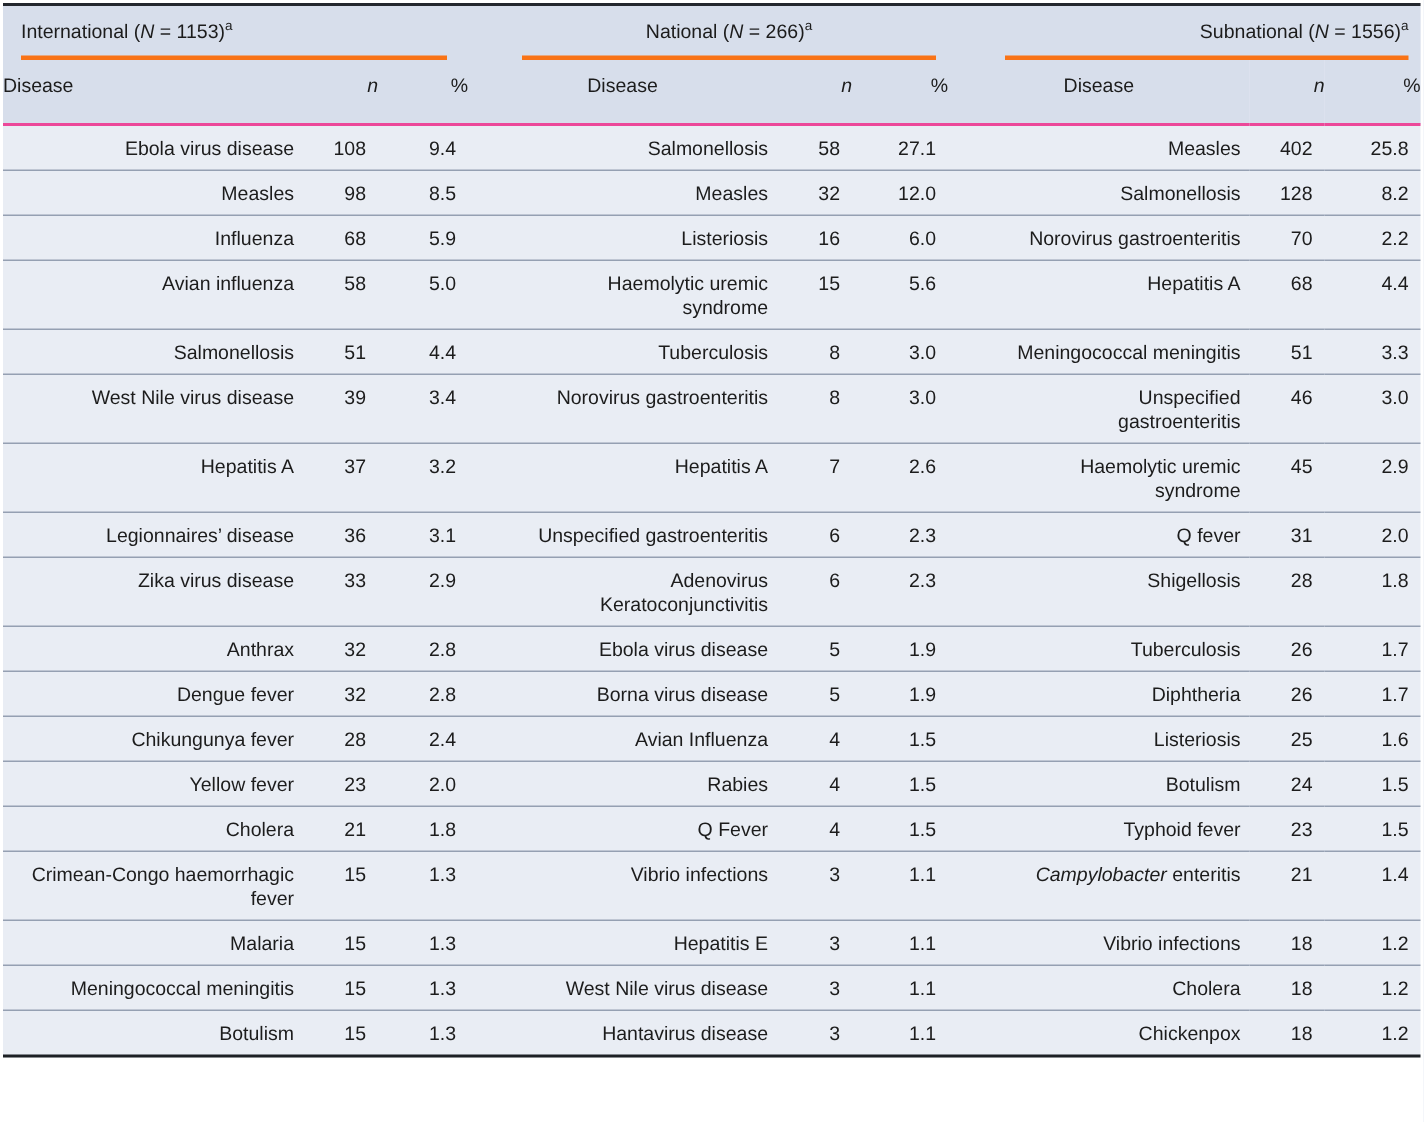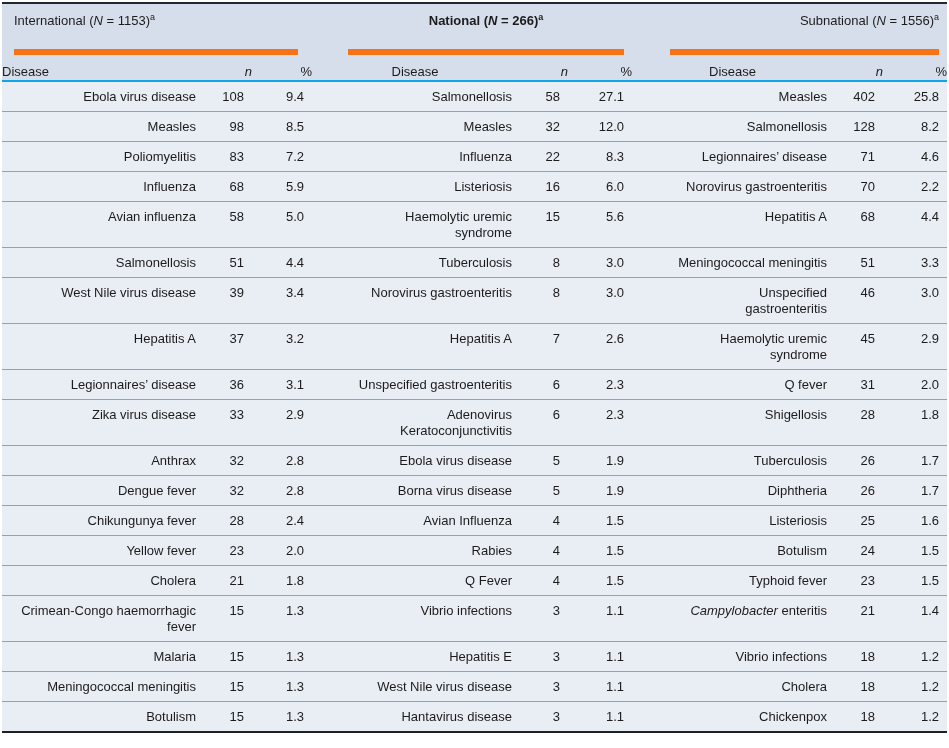--- a/index.html
+++ b/index.html
@@ -10,25 +10,25 @@
   }
   .tablewrap{
     width:945px;margin:2px 2px 0 2px;
     border-top:2px solid #23272e;
     border-bottom:2px solid #1d2025;
     background:#e9edf4;
   }
   table{border-collapse:collapse;table-layout:fixed;width:945px;font-size:13px;line-height:16px;}
   thead th{background:#d7deeb;font-weight:normal;text-align:left;vertical-align:bottom;padding:0;}
   tr.group-header-row th{padding-top:9px;}
-  .gtitle{border-bottom:6px solid #f97316;padding-bottom:20px;}
+  .gtitle{border-bottom:3px solid #f97316;padding-bottom:8px;}
   .gtitle.t1{margin:0 14px 0 12px;text-align:left;}
-  .gtitle.t2{margin:0 8px 0 36px;text-align:center;font-weight:bold;}
+  .gtitle.t2{margin:0 8px 0 36px;text-align:center;}
   .gtitle.t3{margin:0 8px 0 38px;text-align:right;}
-  tr.column-header-row th{padding:9px 0 0 0;border-bottom:2px solid #0ea5e9;margin-left:12px;}
+  tr.column-header-row th{padding:9px 0 17px 0;border-bottom:2px solid #ec4899;margin-left:12px;}
   th.h-disease-1{padding-left:12px;text-align:left;}
   th.h-disease-2,th.h-disease-3{padding-left:36px;text-align:center;}
   th.h-n,th.h-pct{text-align:right;padding-right:8px;}
   tbody td{
     vertical-align:top;padding:7px 0 6px 0;
     border-top:1px solid #95a0b2;
     white-space:pre-line;
   }
   tbody tr:first-child td{border-top:none;}
   td.c-disease{text-align:right;}
@@ -95,31 +95,20 @@
           <td class="c-n g1">98</td>
           <td class="c-pct g1">8.5</td>
           <td class="c-disease g2">Measles</td>
           <td class="c-n g2">32</td>
           <td class="c-pct g2">12.0</td>
           <td class="c-disease g3">Salmonellosis</td>
           <td class="c-n g3">128</td>
           <td class="c-pct g3">8.2</td>
         </tr>
         <tr>
-          <td class="c-disease g1">Poliomyelitis</td>
-          <td class="c-n g1">83</td>
-          <td class="c-pct g1">7.2</td>
-          <td class="c-disease g2">Influenza</td>
-          <td class="c-n g2">22</td>
-          <td class="c-pct g2">8.3</td>
-          <td class="c-disease g3">Legionnaires’ disease</td>
-          <td class="c-n g3">71</td>
-          <td class="c-pct g3">4.6</td>
-        </tr>
-        <tr>
           <td class="c-disease g1">Influenza</td>
           <td class="c-n g1">68</td>
           <td class="c-pct g1">5.9</td>
           <td class="c-disease g2">Listeriosis</td>
           <td class="c-n g2">16</td>
           <td class="c-pct g2">6.0</td>
           <td class="c-disease g3">Norovirus gastroenteritis</td>
           <td class="c-n g3">70</td>
           <td class="c-pct g3">2.2</td>
         </tr>

